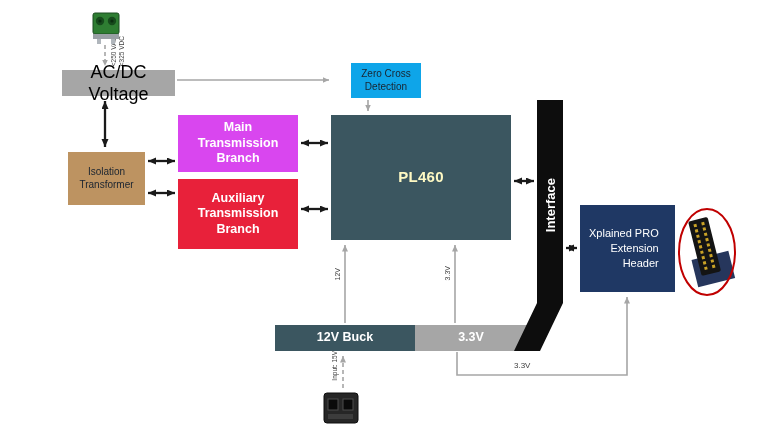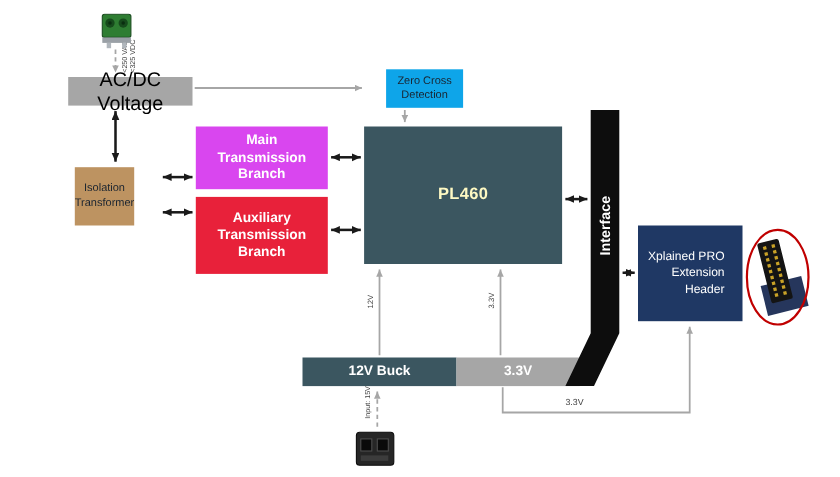--- a/index.html
+++ b/index.html
@@ -7,21 +7,21 @@
   .stage { position:relative; width:764px; height:434px; background:#ffffff; overflow:hidden; }
 
   .wires { position:absolute; left:0; top:0; z-index:1; pointer-events:none; }
   .iface-shape { position:absolute; left:0; top:0; z-index:3; pointer-events:none; }
 
   .box { position:absolute; display:flex; align-items:center; justify-content:center;
          text-align:center; white-space:pre-line; z-index:2; line-height:1.25; }
 
   .acdc      { left:62px;  top:70px;  width:113px; height:26px; background:#a6a6a6; color:#000000; font-size:18px; }
   .zerocross { left:333px; top:63px;  width:70px;  height:35px; background:#0ea5e9; color:#1a2430; font-size:10px;margin-left:18px; }
-  .isolation { left:68px;  top:152px; width:54px;  height:53px; background:#bd9361; color:#1a2430; font-size:10px; }
+  .isolation { left:68px;  top:152px; width:77px;  height:53px; background:#bd9361; color:#1a2430; font-size:10px; }
   .mainbr    { left:178px; top:115px; width:120px; height:57px; background:#d946ef; color:#fff; font-weight:bold; font-size:12.5px; }
   .auxbr     { left:178px; top:179px; width:120px; height:70px; background:#e8213a; color:#fff; font-weight:bold; font-size:12.5px; }
   .pl460     { left:331px; top:115px; width:180px; height:125px; background:#3b5660; color:#fef9c3; font-weight:bold; font-size:15px; letter-spacing:0.3px; }
   .xplained  { left:580px; top:205px; width:95px;  height:87px; background:#1f3864; color:#fff; font-size:11px;
                justify-content:flex-start; text-align:right; padding-left:9px; line-height:1.35; }
   .buck      { left:275px; top:325px; width:140px; height:26px; background:#3b5660; color:#fff; font-weight:bold; font-size:12.5px; }
   .rail33    { left:415px; top:325px; width:112px; height:26px; background:#a6a6a6; color:#fff; font-weight:bold; font-size:12.5px; }
 
   .iface-label { position:absolute; left:537px; top:108px; width:26px; height:195px; z-index:4;
                  display:flex; align-items:center; justify-content:center; color:#fff;

